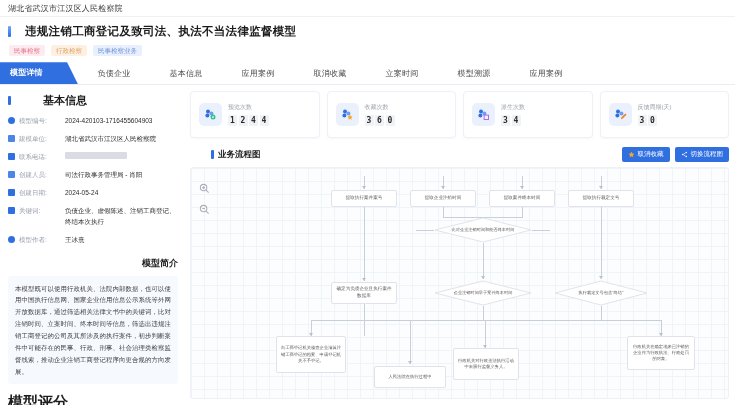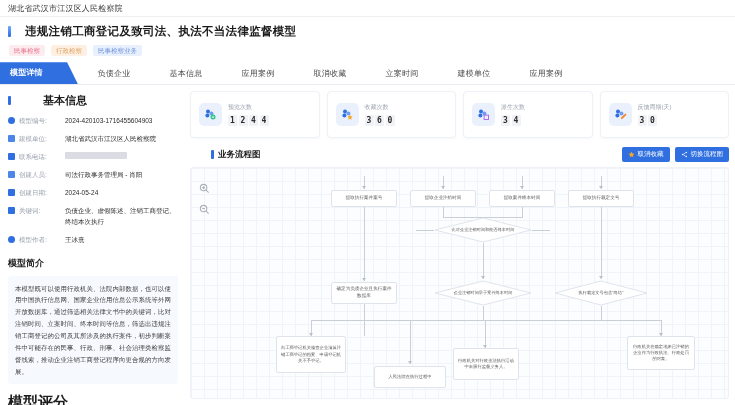--- a/index.html
+++ b/index.html
@@ -56,21 +56,21 @@
   .info-row { display:flex; align-items:flex-start; gap:4px; margin-bottom: 8px; }
   .info-ic { width:7px; height:7px; flex:0 0 7px; margin-top:1px; border-radius:1px; }
   .ic-blue { background:#2f6fe0; }
   .ic-blue2 { background:#4b86e8; }
   .ic-dot { border-radius:50%; background:#2f6fe0; }
   .info-label { font-size:6.5px; color:#9aa2ae; width:42px; flex:0 0 42px; line-height:1.5; }
   .info-val { font-size:6.5px; color:#2b2b2b; line-height:1.55; flex:1; }
   .blurred { display:inline-block; width:62px; height:7px; background:#d9dde3; border-radius:1px; }
 
   
-  .intro-title { font-size:9px; font-weight:700; color:#1d1d1d; margin: 12px 0 6px 0; }
+  .intro-title { font-size:9px; font-weight:700; color:#1d1d1d; margin: 12px 0 6px 0; text-align: right; }
   .intro-box {
     background:#f6f9fe; border-radius:3px; padding: 7px 7px;
     font-size:6.4px; line-height:1.85; color:#3d3d3d; text-align: justify;
   }
   .score-title { font-size:15px; font-weight:700; color:#1d1d1d; margin-top: 9px; }
 
   
   .stats { display:flex; gap:7px; }
   .stat {
     flex:1; height:47px; background:#fff; border:1px solid #eef1f6; border-radius:4px;
@@ -154,21 +154,21 @@
     <span class="tag t2">民事检察业务</span>
   </div>
 
   <div class="tabs">
     <div class="tab active">模型详情</div>
     <div class="tab">负债企业</div>
     <div class="tab">基本信息</div>
     <div class="tab">应用案例</div>
     <div class="tab">取消收藏</div>
     <div class="tab">立案时间</div>
-    <div class="tab">建模单位</div>
+    <div class="tab">模型溯源</div>
     <div class="tab">应用案例</div>
   </div>
 
   <div class="body">
 
     <div class="left">
 
       <div class="sec-head">
         <span class="sec-accent"></span>
         <span class="sec-title">基本信息</span>

